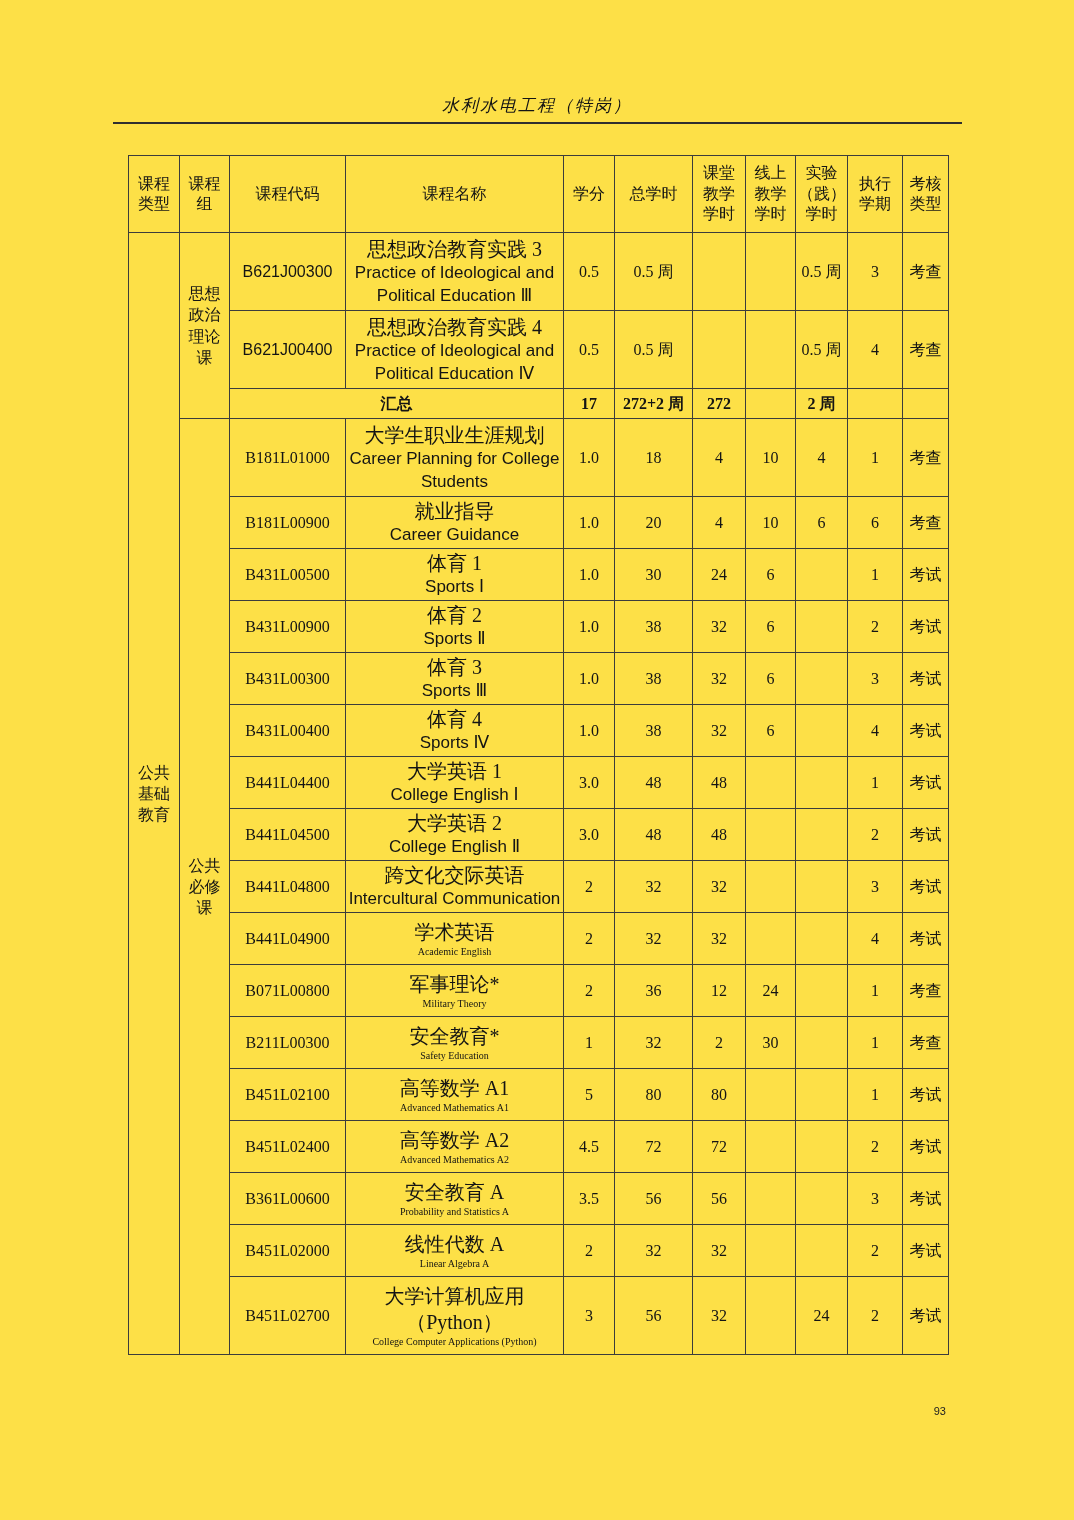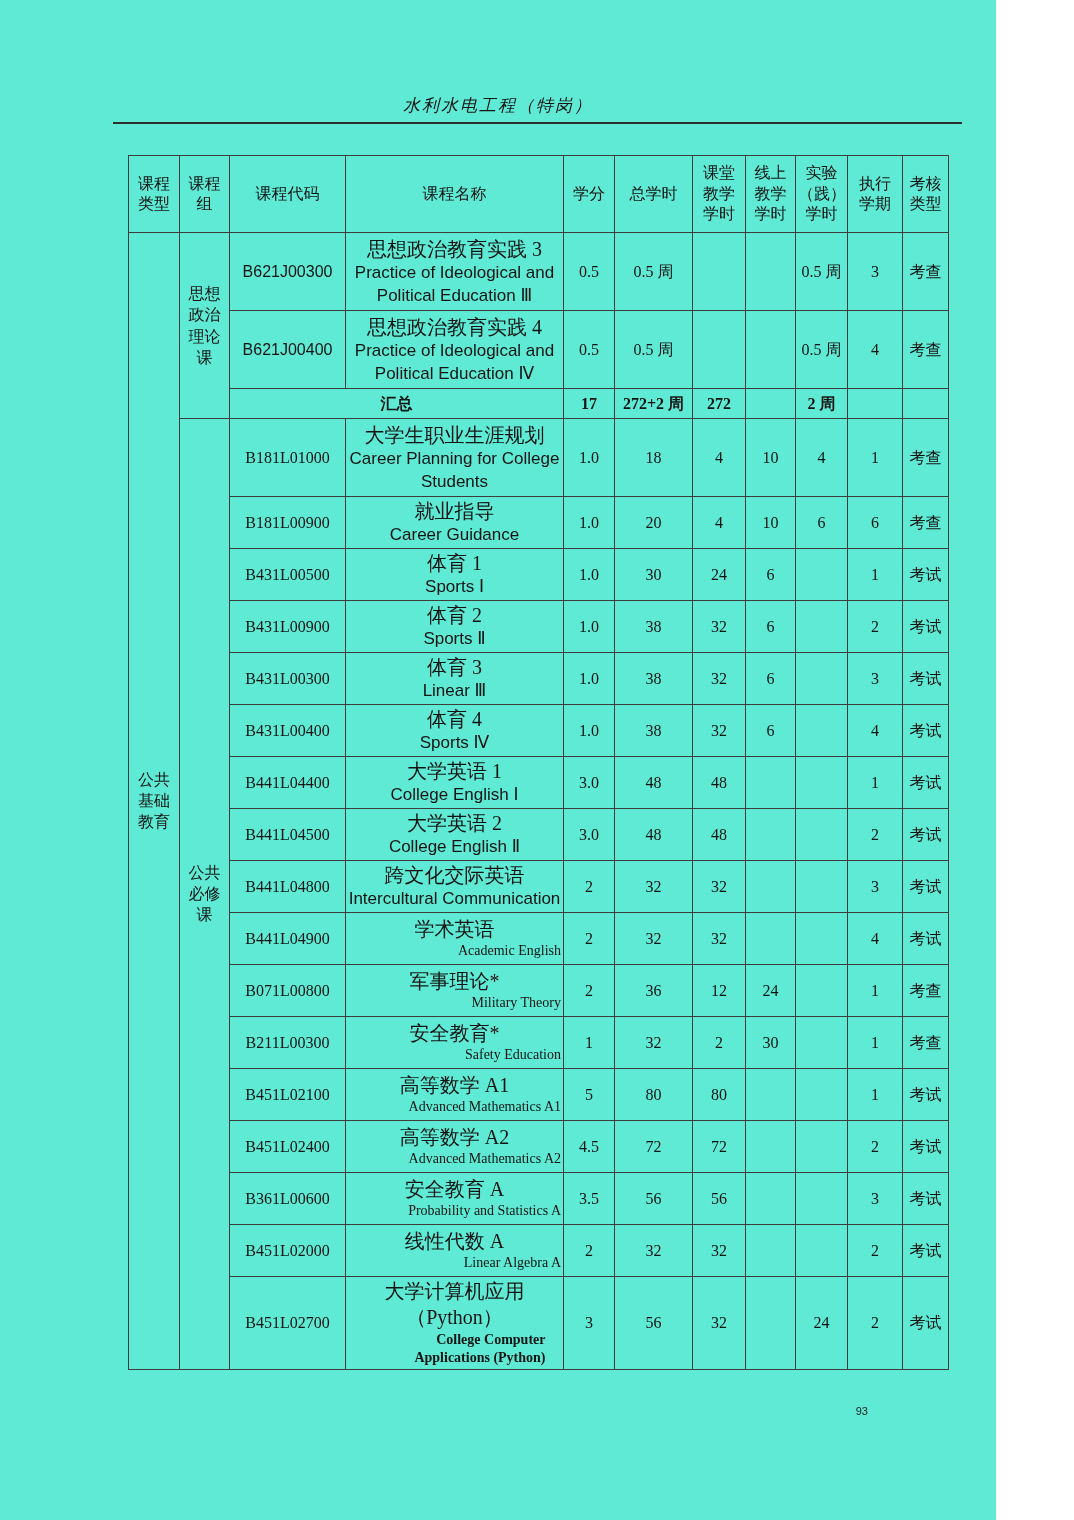--- a/index.html
+++ b/index.html
@@ -1,35 +1,35 @@
 <!DOCTYPE html>
 <html><head>
 <meta charset="utf-8">
 <style>
   html,body{margin:0;padding:0;background:#ffffff;}
-  .page{position:relative;width:996px;height:1520px;background:#5eead4;overflow:hidden;
+  .page{position:relative;width:1074px;height:1520px;background:#fde047;overflow:hidden;
         font-family:"Liberation Serif","DejaVu Serif",serif;color:#141414;}
   .doc-title{position:absolute;top:94px;left:0;width:100%;text-align:center;
         font-size:17px;font-style:italic;letter-spacing:2px;}
   .title-rule{position:absolute;top:122px;left:113px;width:849px;border-top:2px solid #2f2f2f;}
   table.curriculum{position:absolute;top:155px;left:128px;border-collapse:collapse;
         table-layout:fixed;width:820px;border-radius:26px;}
   .curriculum td,.curriculum th{border:1.5px solid #3c3c3c;text-align:center;
         vertical-align:middle;padding:1px 2px;font-weight:normal;font-size:16px;
         line-height:1.32;overflow:hidden;}
   .curriculum th{white-space:pre-line;line-height:1.28;height:74px;}
   .vlabel{white-space:pre-line;line-height:1.55;}
   .r3{height:78px;}
   .r2{height:52px;}
   .rs{height:30px;}
   .zh{font-size:20px;}
-  .en{font-size:14px;text-align:right;}
+  .en{font-size:10px;}
   .en-sans{font-family:"Liberation Sans","DejaVu Sans",sans-serif;font-size:17px;}
   .code-sans{font-family:"Liberation Sans","DejaVu Sans",sans-serif;}
-  .en-narrow{max-width:182px;margin:0 auto;font-weight:bold;}
+  .en-narrow{max-width:182px;margin:0 auto;}
   .sum-row td{font-weight:bold;}
   .num{font-size:15.5px;}
   .page-number{position:absolute;top:1405px;right:128px;font-size:11px;
         font-family:"Liberation Sans","DejaVu Sans",sans-serif;color:#222;}
 </style>
 </head>
 <body>
 
 <div class="page">
 
@@ -177,21 +177,21 @@
         <td class="num">32</td>
         <td class="num">6</td>
         <td class="num"></td>
         <td class="num">2</td>
         <td>考试</td>
       </tr>
       <tr class="r2">
         <td>B431L00300</td>
         <td>
           <div class="zh">体育 3</div>
-          <div class="en-sans">Linear Ⅲ</div>
+          <div class="en-sans">Sports Ⅲ</div>
         </td>
         <td class="num">1.0</td>
         <td class="num">38</td>
         <td class="num">32</td>
         <td class="num">6</td>
         <td class="num"></td>
         <td class="num">3</td>
         <td>考试</td>
       </tr>
       <tr class="r2">

